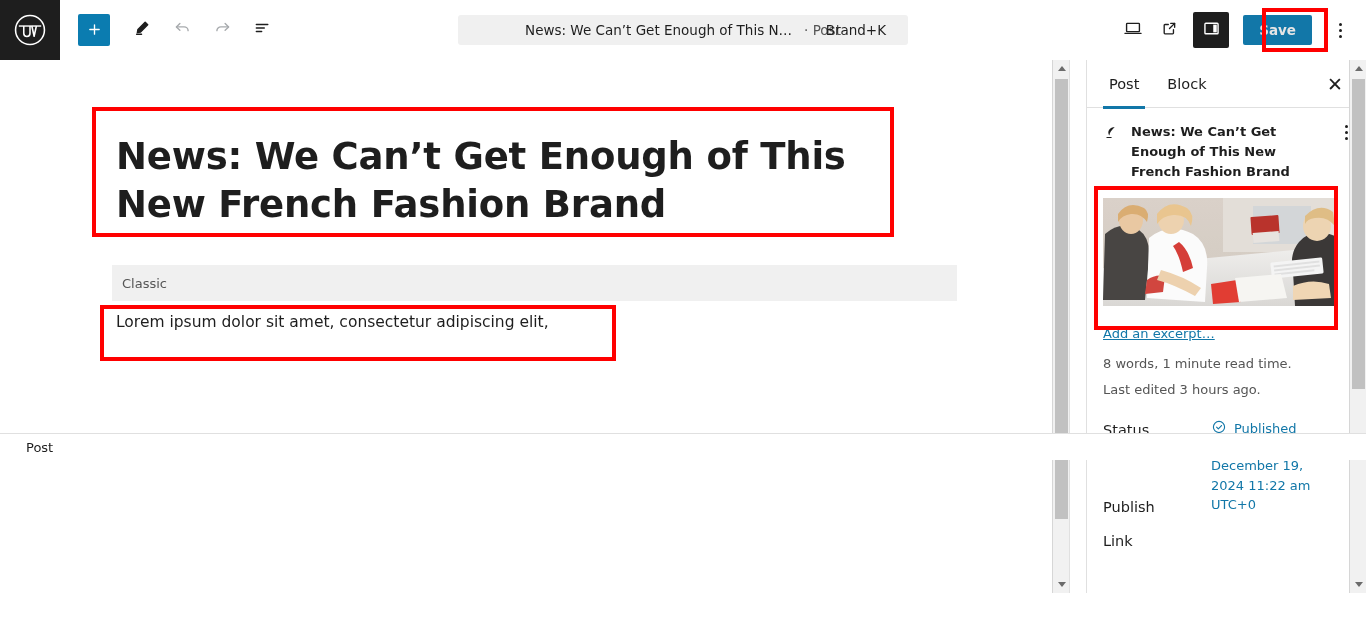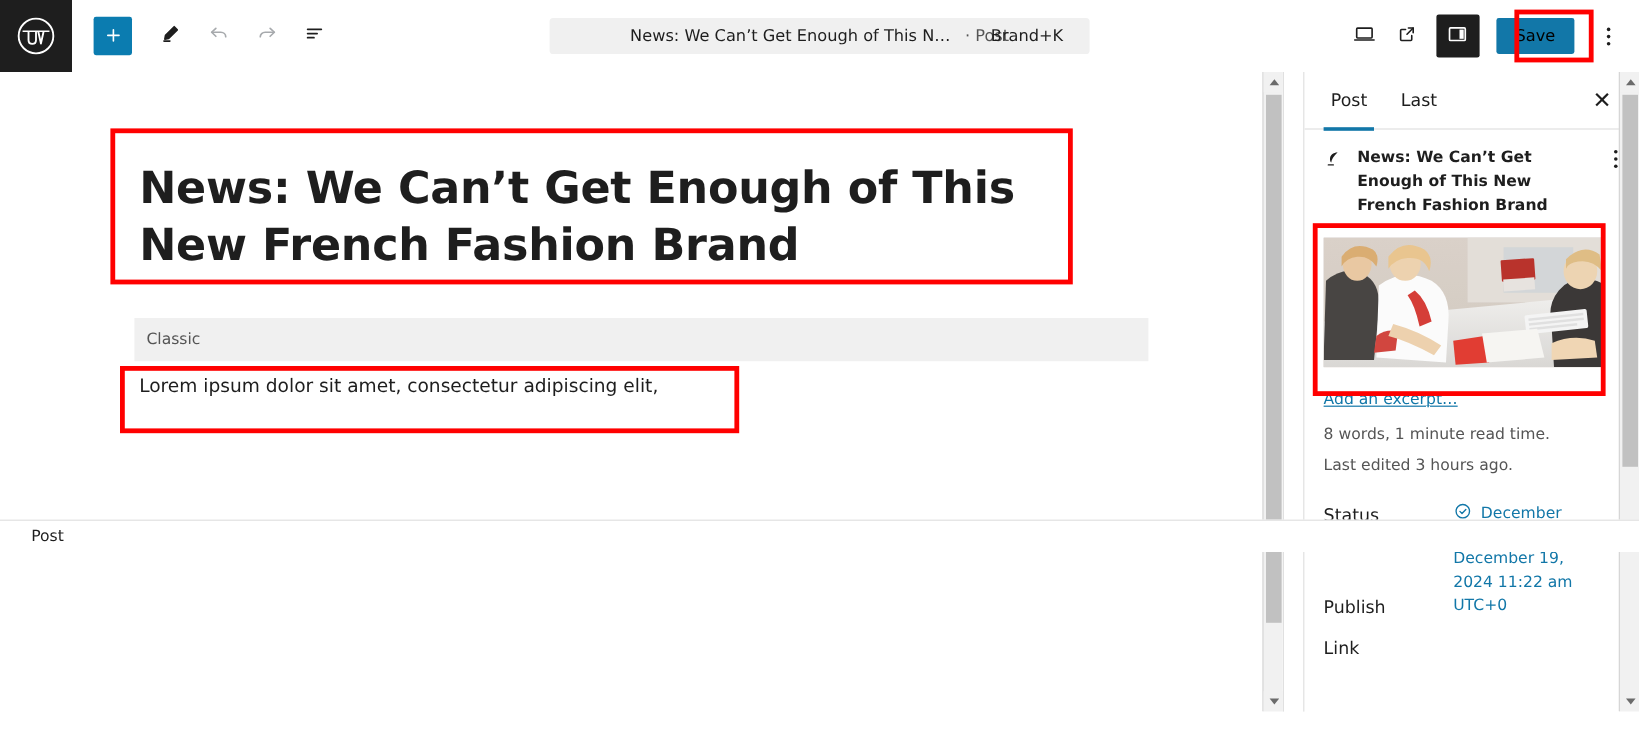--- a/index.html
+++ b/index.html
@@ -50,23 +50,24 @@
     position: absolute; right: 0; top: 0; height: 60px;
     display: flex; align-items: center; gap: 0; padding-right: 8px;
   }
   .icon-btn {
     width: 36px; height: 36px; display: flex; align-items: center;
     justify-content: center; cursor: pointer; border-radius: 2px;
   }
   .icon-btn.dark { background: #1e1e1e; color: #fff; margin-left: 6px; }
   .save-wrap { position: relative; margin: 0 10px 0 14px; }
   .save-btn {
-    background: #1277a8; color: #000000; border: none; border-radius: 2px;
+    background: #1277a8; color: #e5e5e5; border: none; border-radius: 2px;
     font-size: 13.5px; padding: 7px 16px; cursor: pointer;
     font-family: inherit;
+    font-weight: bold;
   }
   .annot {
     position: absolute; border: 4px solid #ff0000; pointer-events: none;
     box-sizing: border-box; z-index: 60;
   }
   .kebab { display: flex; flex-direction: column; gap: 3px; align-items: center; }
   .kebab i { width: 3px; height: 3px; background: #1e1e1e; border-radius: 50%; display:block; }
 
   
   .editor {
@@ -299,21 +300,21 @@
   <div class="annot" style="left:92px; top:107px; width:802px; height:130px;"></div>
   <div class="annot" style="left:100px; top:305px; width:516px; height:56px;"></div>
 
   <div class="sidebar">
 
     <div class="sb-tabs">
       <div class="sb-tab active">
         <span>Post</span>
       </div>
       <div class="sb-tab">
-        <span>Last</span>
+        <span>Block</span>
       </div>
       <div class="sb-close">
         <span>✕</span>
       </div>
     </div>
 
     <div class="sb-inner">
 
       <div class="sb-postrow">
         <span class="feather">
@@ -393,21 +394,21 @@
 
         <div class="sb-row">
           <div class="sb-label">Status</div>
           <div class="status-val">
             <span>
               <svg width="16" height="16" viewBox="0 0 24 24" fill="none" stroke="#1277a8" stroke-width="1.7">
                 <circle cx="12" cy="12" r="8.4"></circle>
                 <path d="M8.4 12.2l2.6 2.6 4.8-5" stroke-linecap="round" stroke-linejoin="round"></path>
               </svg>
             </span>
-            <span>December</span>
+            <span>Published</span>
           </div>
         </div>
 
         <div class="sb-row">
           <div class="sb-label">Publish</div>
           <div class="sb-value link">December 19, 2024 11:22 am UTC+0</div>
         </div>
 
         <div class="sb-row">
           <div class="sb-label">Link</div>

